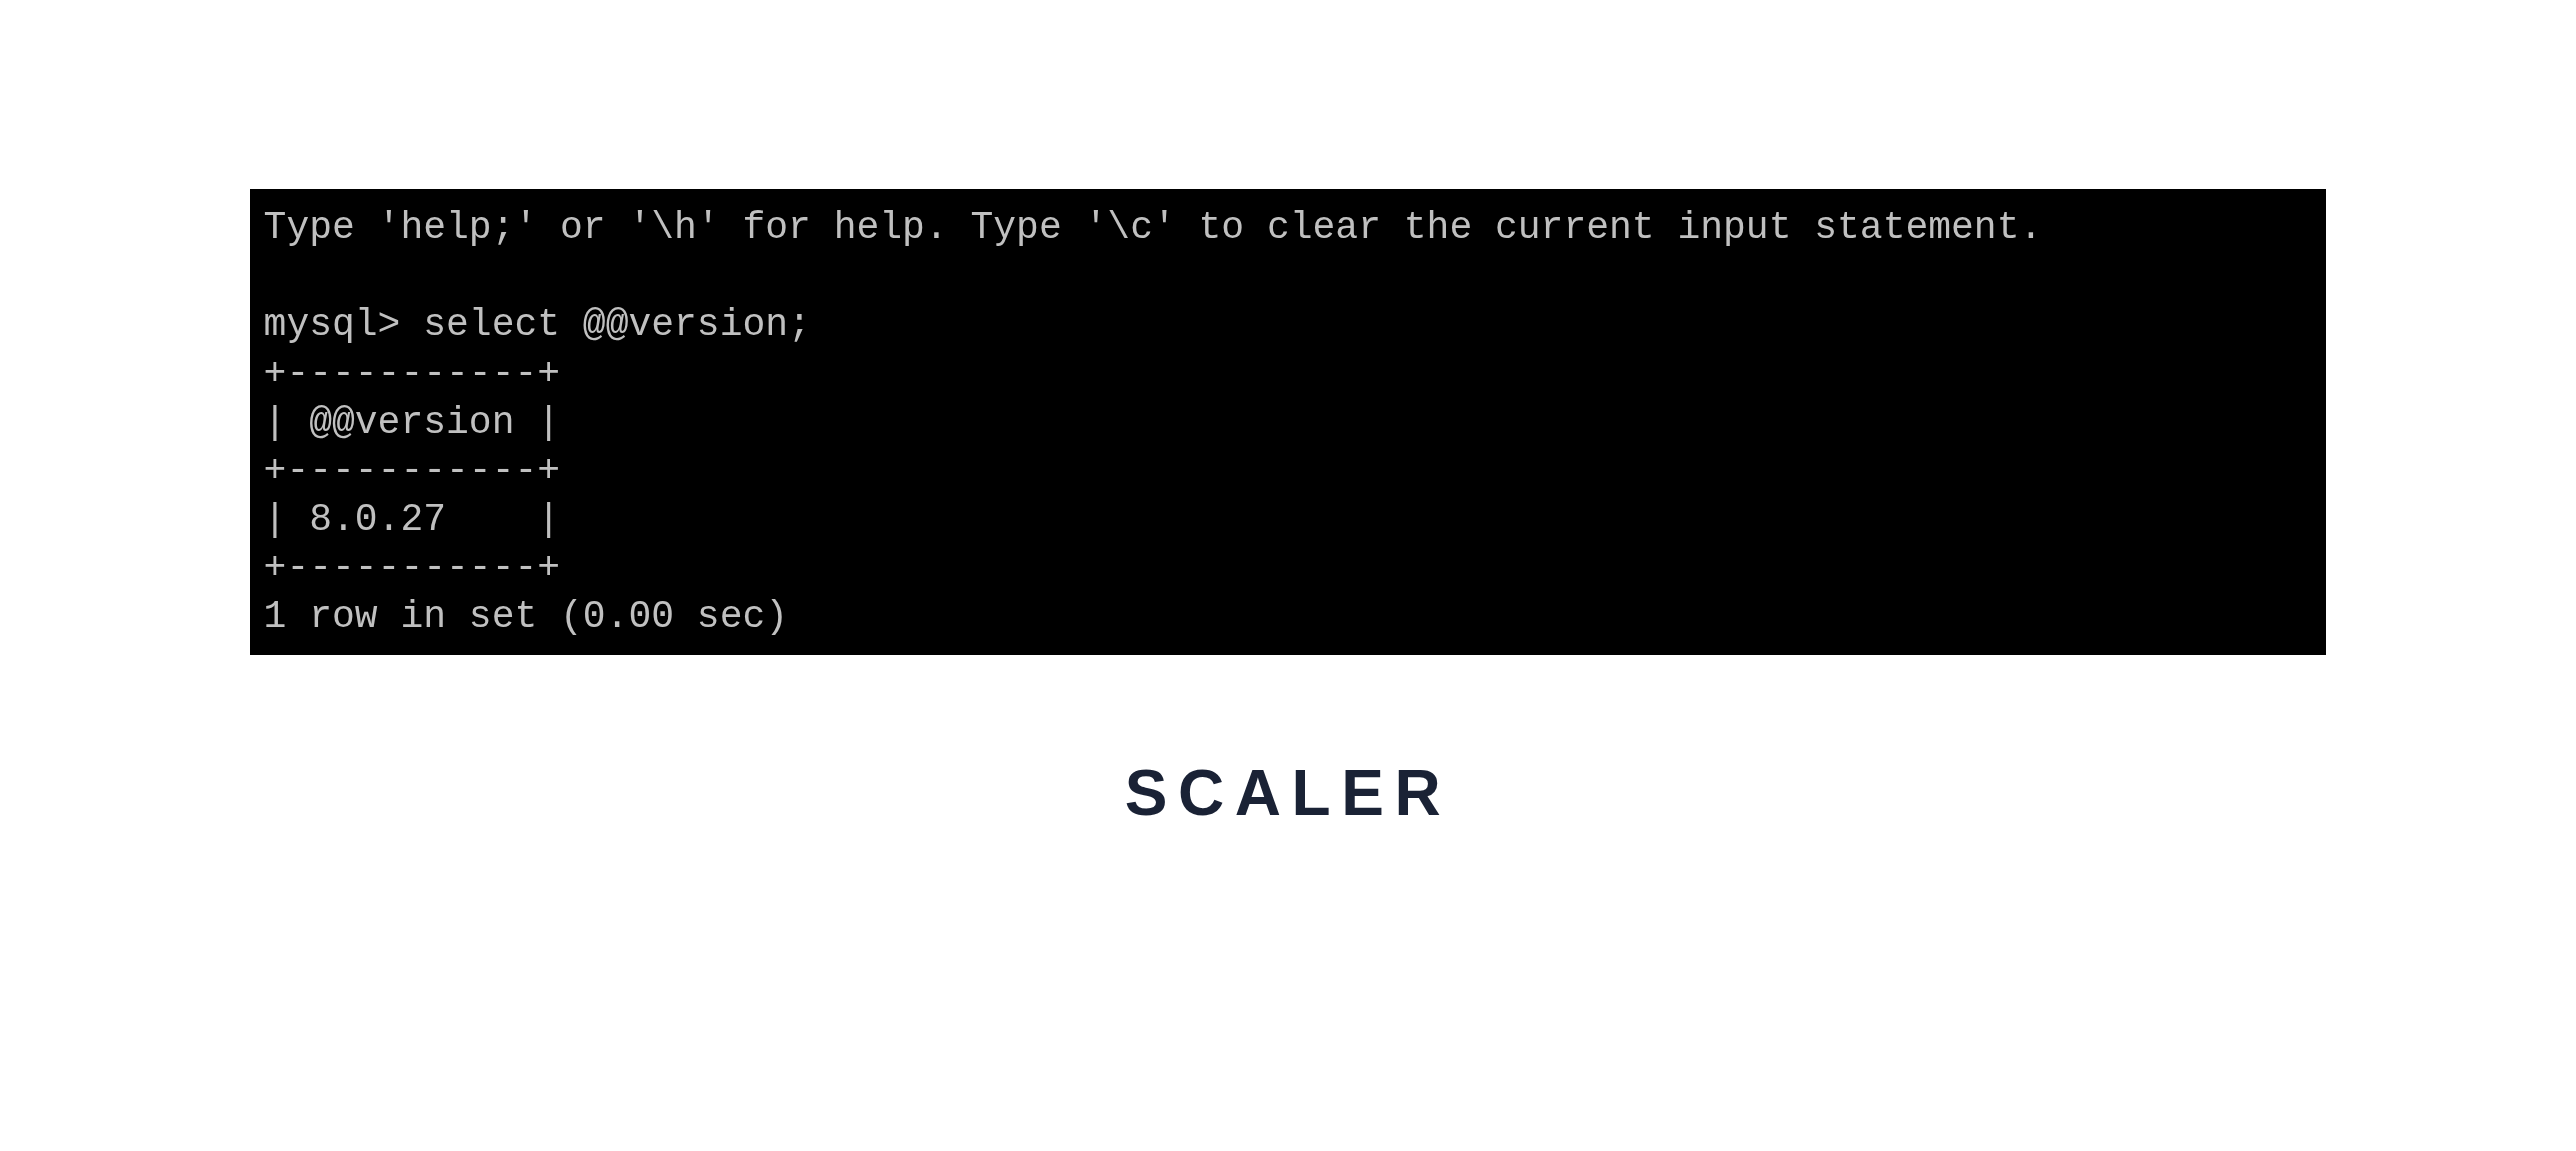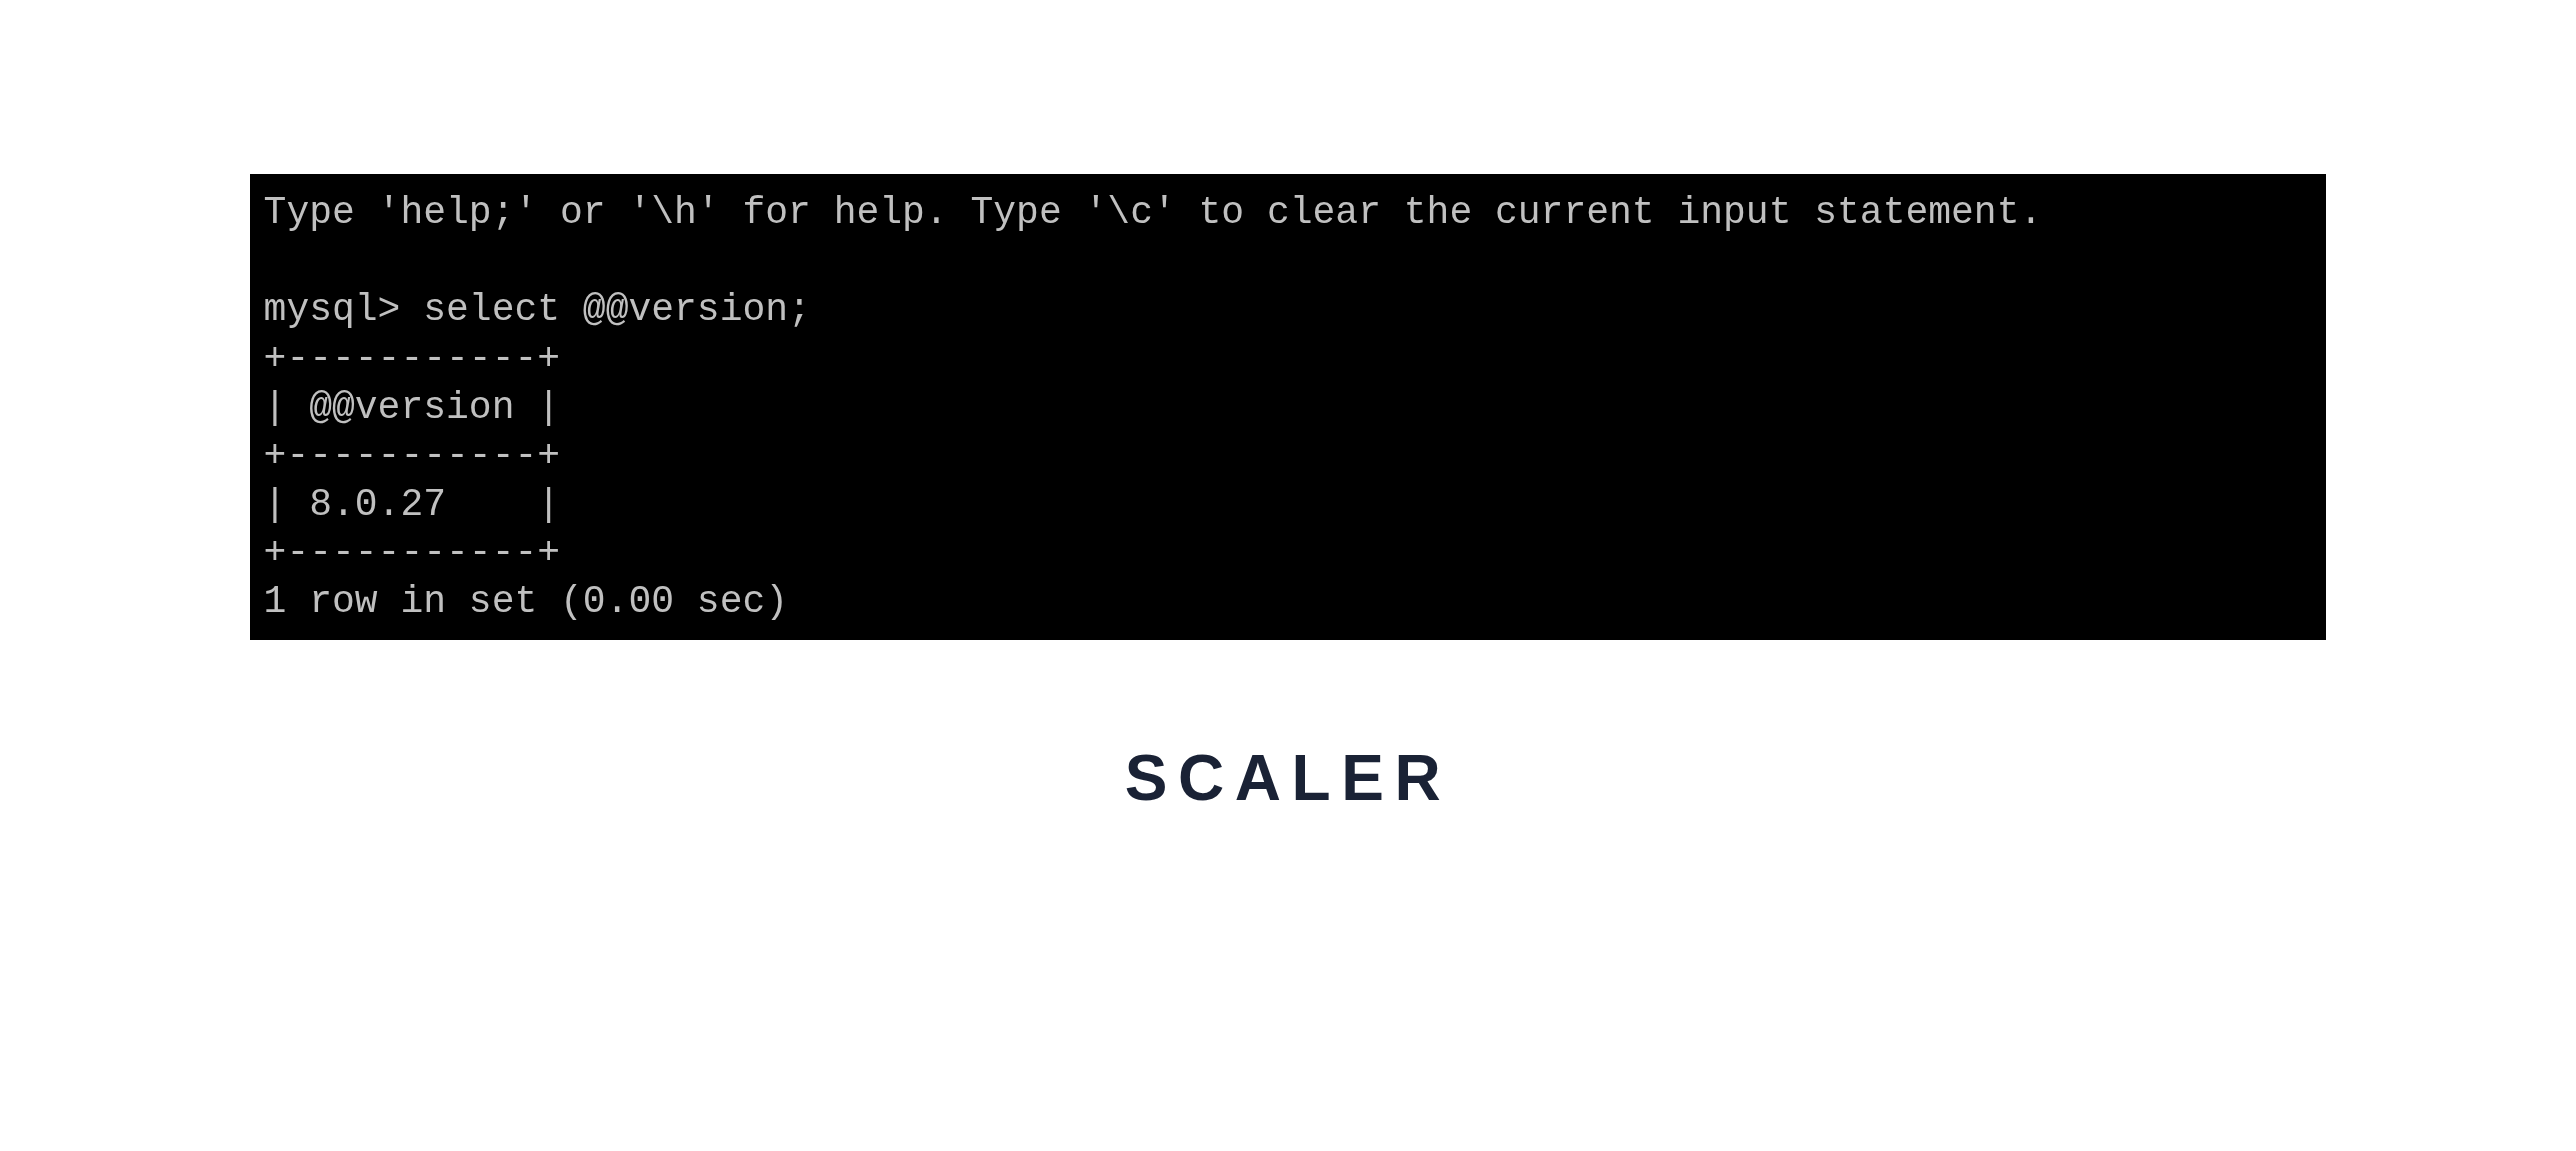--- a/index.html
+++ b/index.html
@@ -19,20 +19,21 @@
     .terminal {
       background: #000000;
       color: #c0c0c0;
       font-family: "Courier New", Courier, monospace;
       font-size: 38px;
       line-height: 1.28;
       padding: 15px 23px 13.6px 13.6px;
       white-space: pre;
       width: 2076px;
       margin-bottom: 106px;
+      margin-top: 15px;
     }
     .logo-wrap {
       display: flex;
       flex-direction: column;
       align-items: center;
     }
     .logo-scaler {
       font-family: Arial, Helvetica, sans-serif;
       font-weight: 800;
       font-size: 64px;

